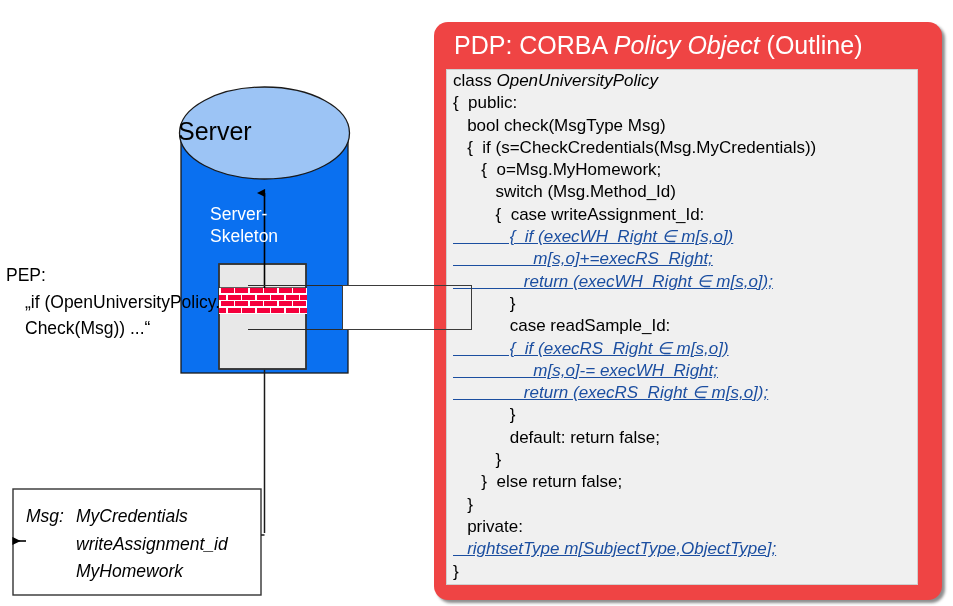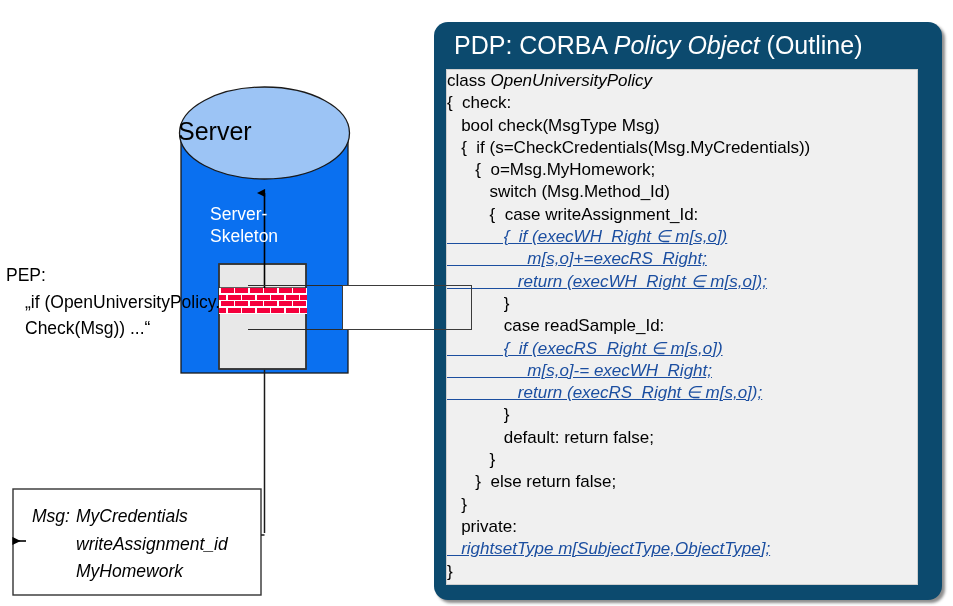--- a/index.html
+++ b/index.html
@@ -79,35 +79,34 @@
     width: 230px;
     font-size: 17.5px;
     font-style: italic;
     line-height: 1.58;
     color: #000;
     z-index: 6;
   }
   #msg-box-text .msg-key {
     display: inline-block;
     width: 50px;
-    text-align: center;
   }
   #msg-box-text .msg-indent {
     display: inline-block;
     width: 50px;
   }
 
   
   #pdp-panel {
     position: absolute;
     left: 434px;
     top: 22px;
     width: 508px;
     height: 578px;
-    background: #0c4a6e;
+    background: #ef4444;
     border-radius: 14px;
     box-shadow: 3px 3px 3px rgba(0,0,0,0.45);
     z-index: 3;
   }
   #pdp-title {
     position: absolute;
     left: 20px;
     top: 9px;
     font-size: 25px;
     color: #ffffff;
@@ -124,21 +123,21 @@
     background: #F0F0F0;
     border: 1px solid #cfcfcf;
     overflow: hidden;
   }
   .code-line {
     position: relative;
     font-size: 17px;
     line-height: 22.3px;
     white-space: pre;
     color: #000000;
-    padding-left: 0;
+    padding-left: 6px;
   }
   .code-line.blue {
     color: #1B4EA0;
     font-style: italic;
     text-decoration: underline;
   }
   .code-line .it { font-style: italic; }
 
   
   #connector-rect {
@@ -285,21 +284,21 @@
   <div id="msg-box-text">
     <div><span class="msg-key">Msg:</span><span>MyCredentials</span></div>
     <div><span class="msg-indent"></span><span>writeAssignment_id</span></div>
     <div><span class="msg-indent"></span><span>MyHomework</span></div>
   </div>
 
   <div id="pdp-panel">
     <div id="pdp-title"><span>PDP: CORBA </span><span class="ital">Policy Object</span><span> (Outline)</span></div>
     <div id="pdp-code">
         <div class="code-line"><span>class </span><span class="it">OpenUniversityPolicy</span></div>
-        <div class="code-line">{  check:</div>
+        <div class="code-line">{  public:</div>
         <div class="code-line">   bool check(MsgType Msg)</div>
         <div class="code-line">   {  if (s=CheckCredentials(Msg.MyCredentials))</div>
         <div class="code-line">      {  o=Msg.MyHomework;</div>
         <div class="code-line">         switch (Msg.Method_Id)</div>
         <div class="code-line">         {  case writeAssignment_Id:</div>
         <div class="code-line blue">            {  if (execWH_Right ∈ m[s,o])</div>
         <div class="code-line blue">                 m[s,o]+=execRS_Right;</div>
         <div class="code-line blue">               return (execWH_Right ∈ m[s,o]);</div>
         <div class="code-line">            }</div>
         <div class="code-line">            case readSample_Id:</div>

